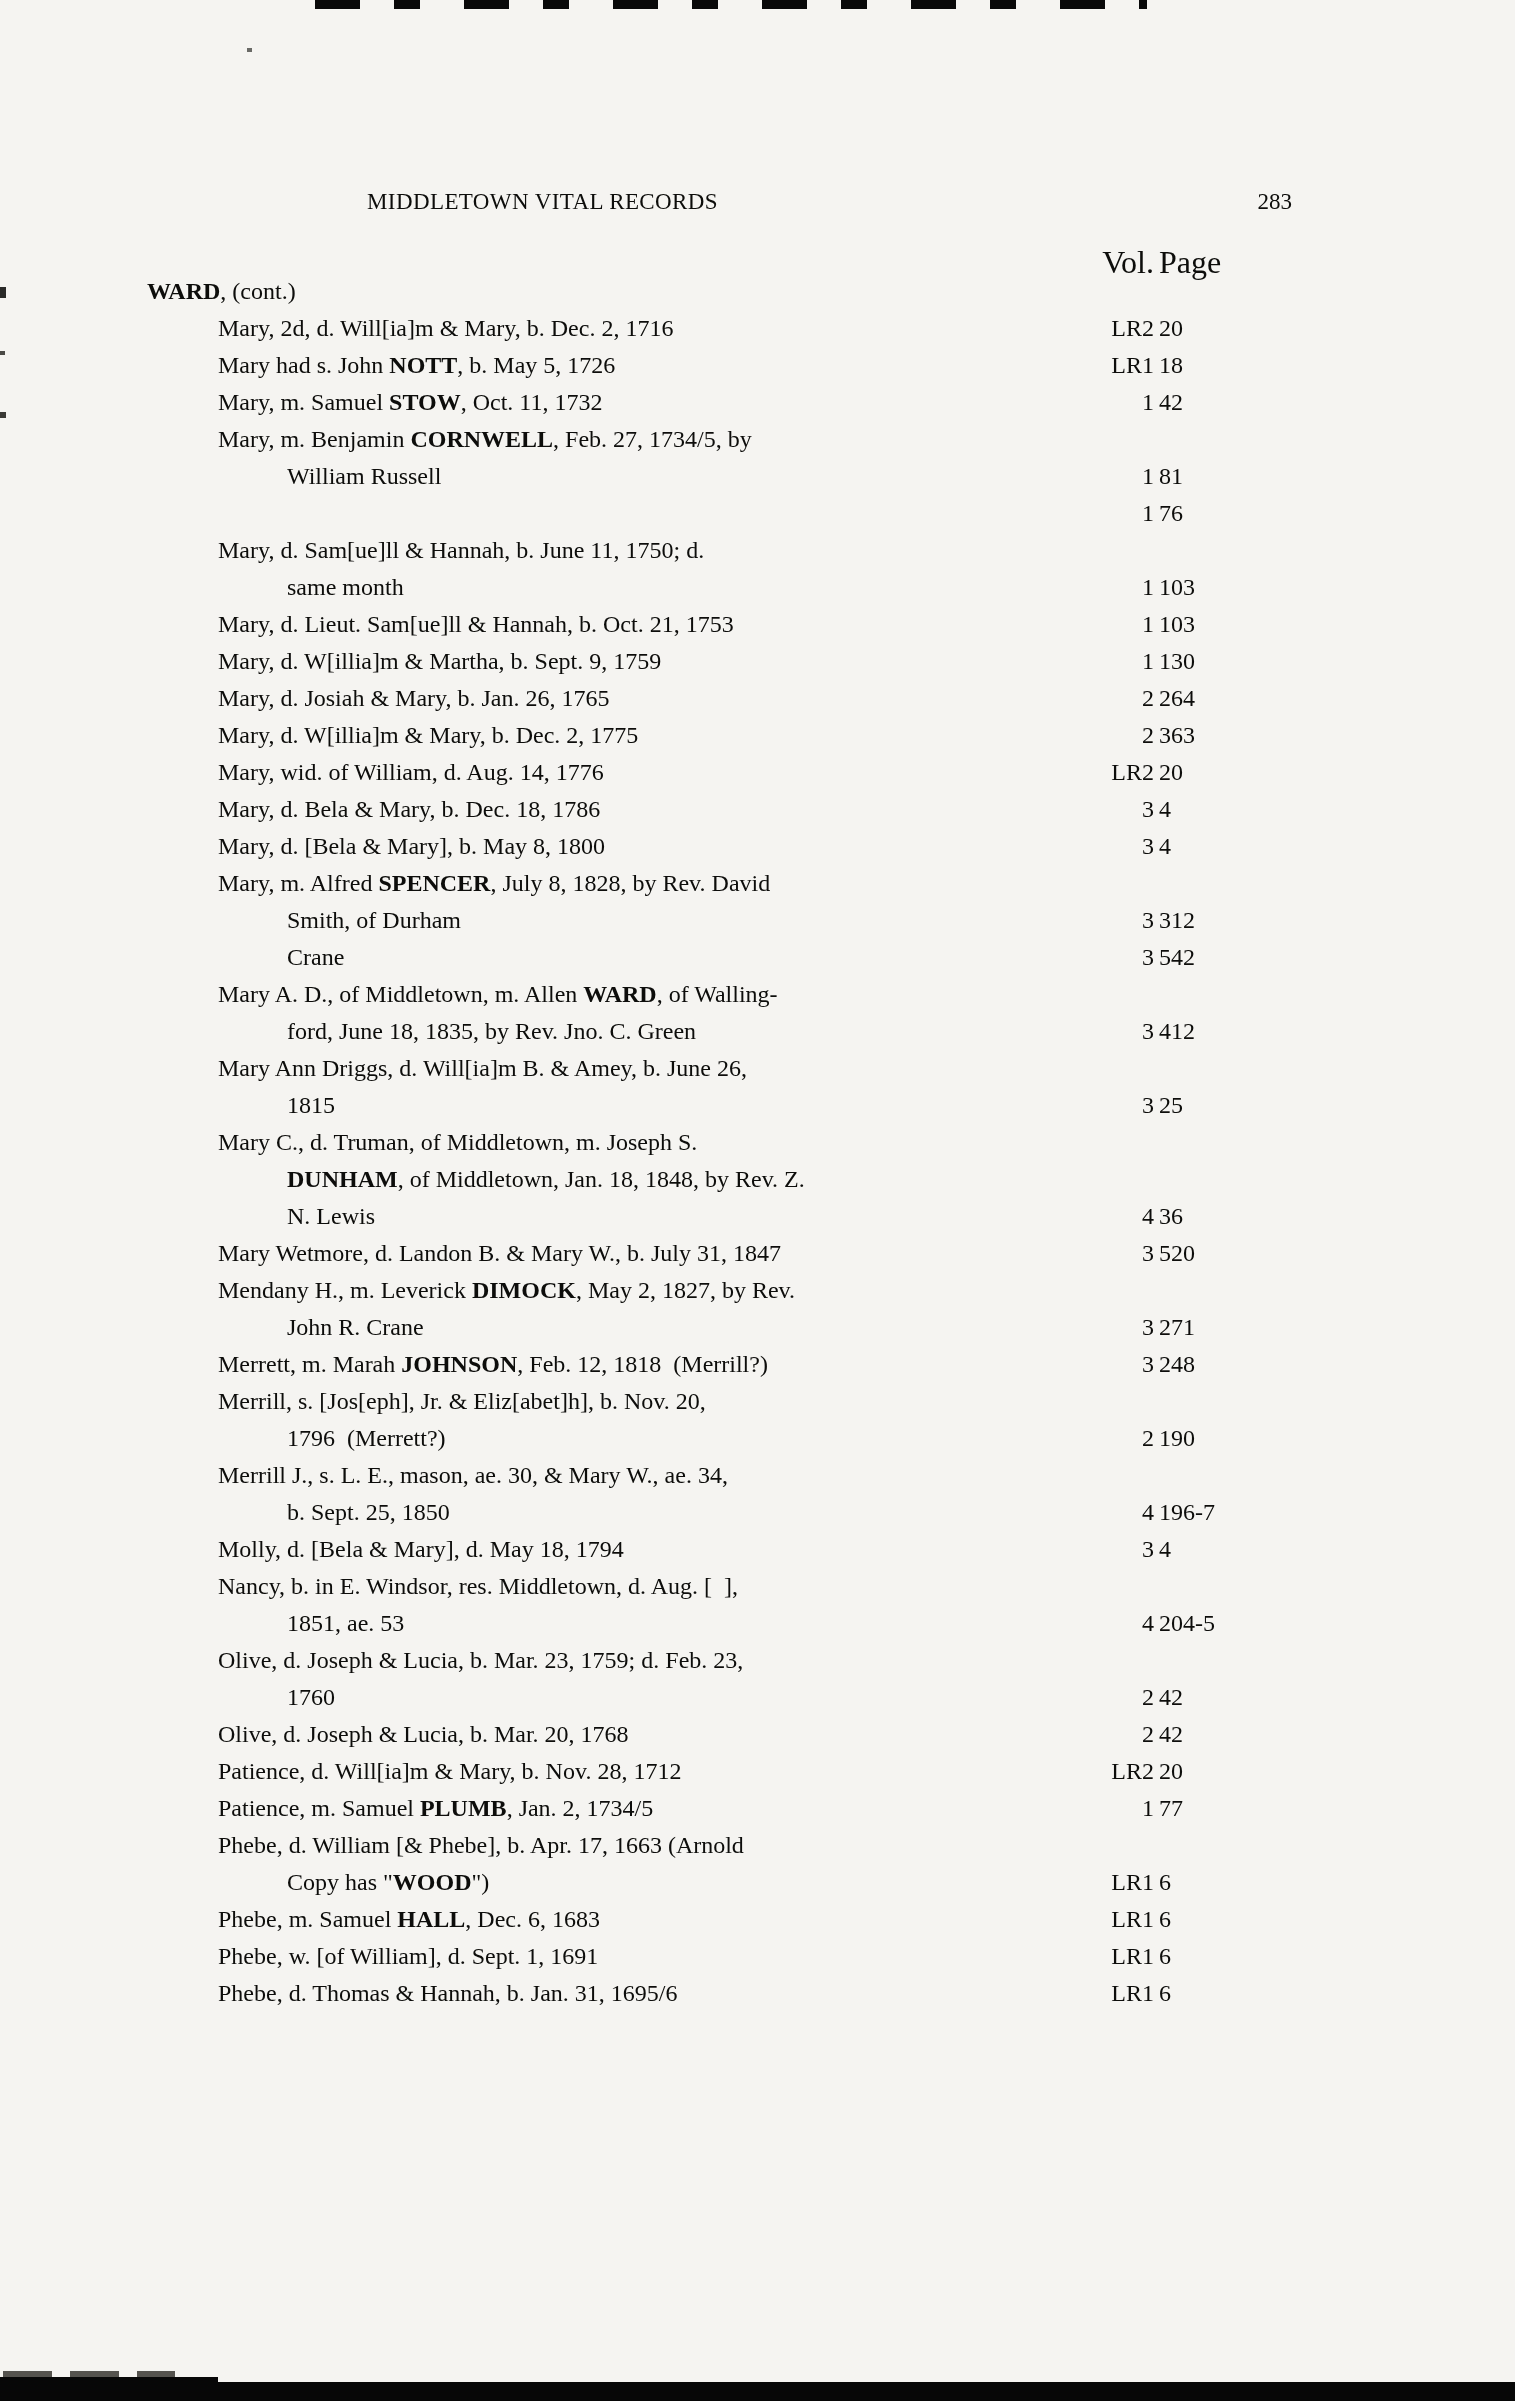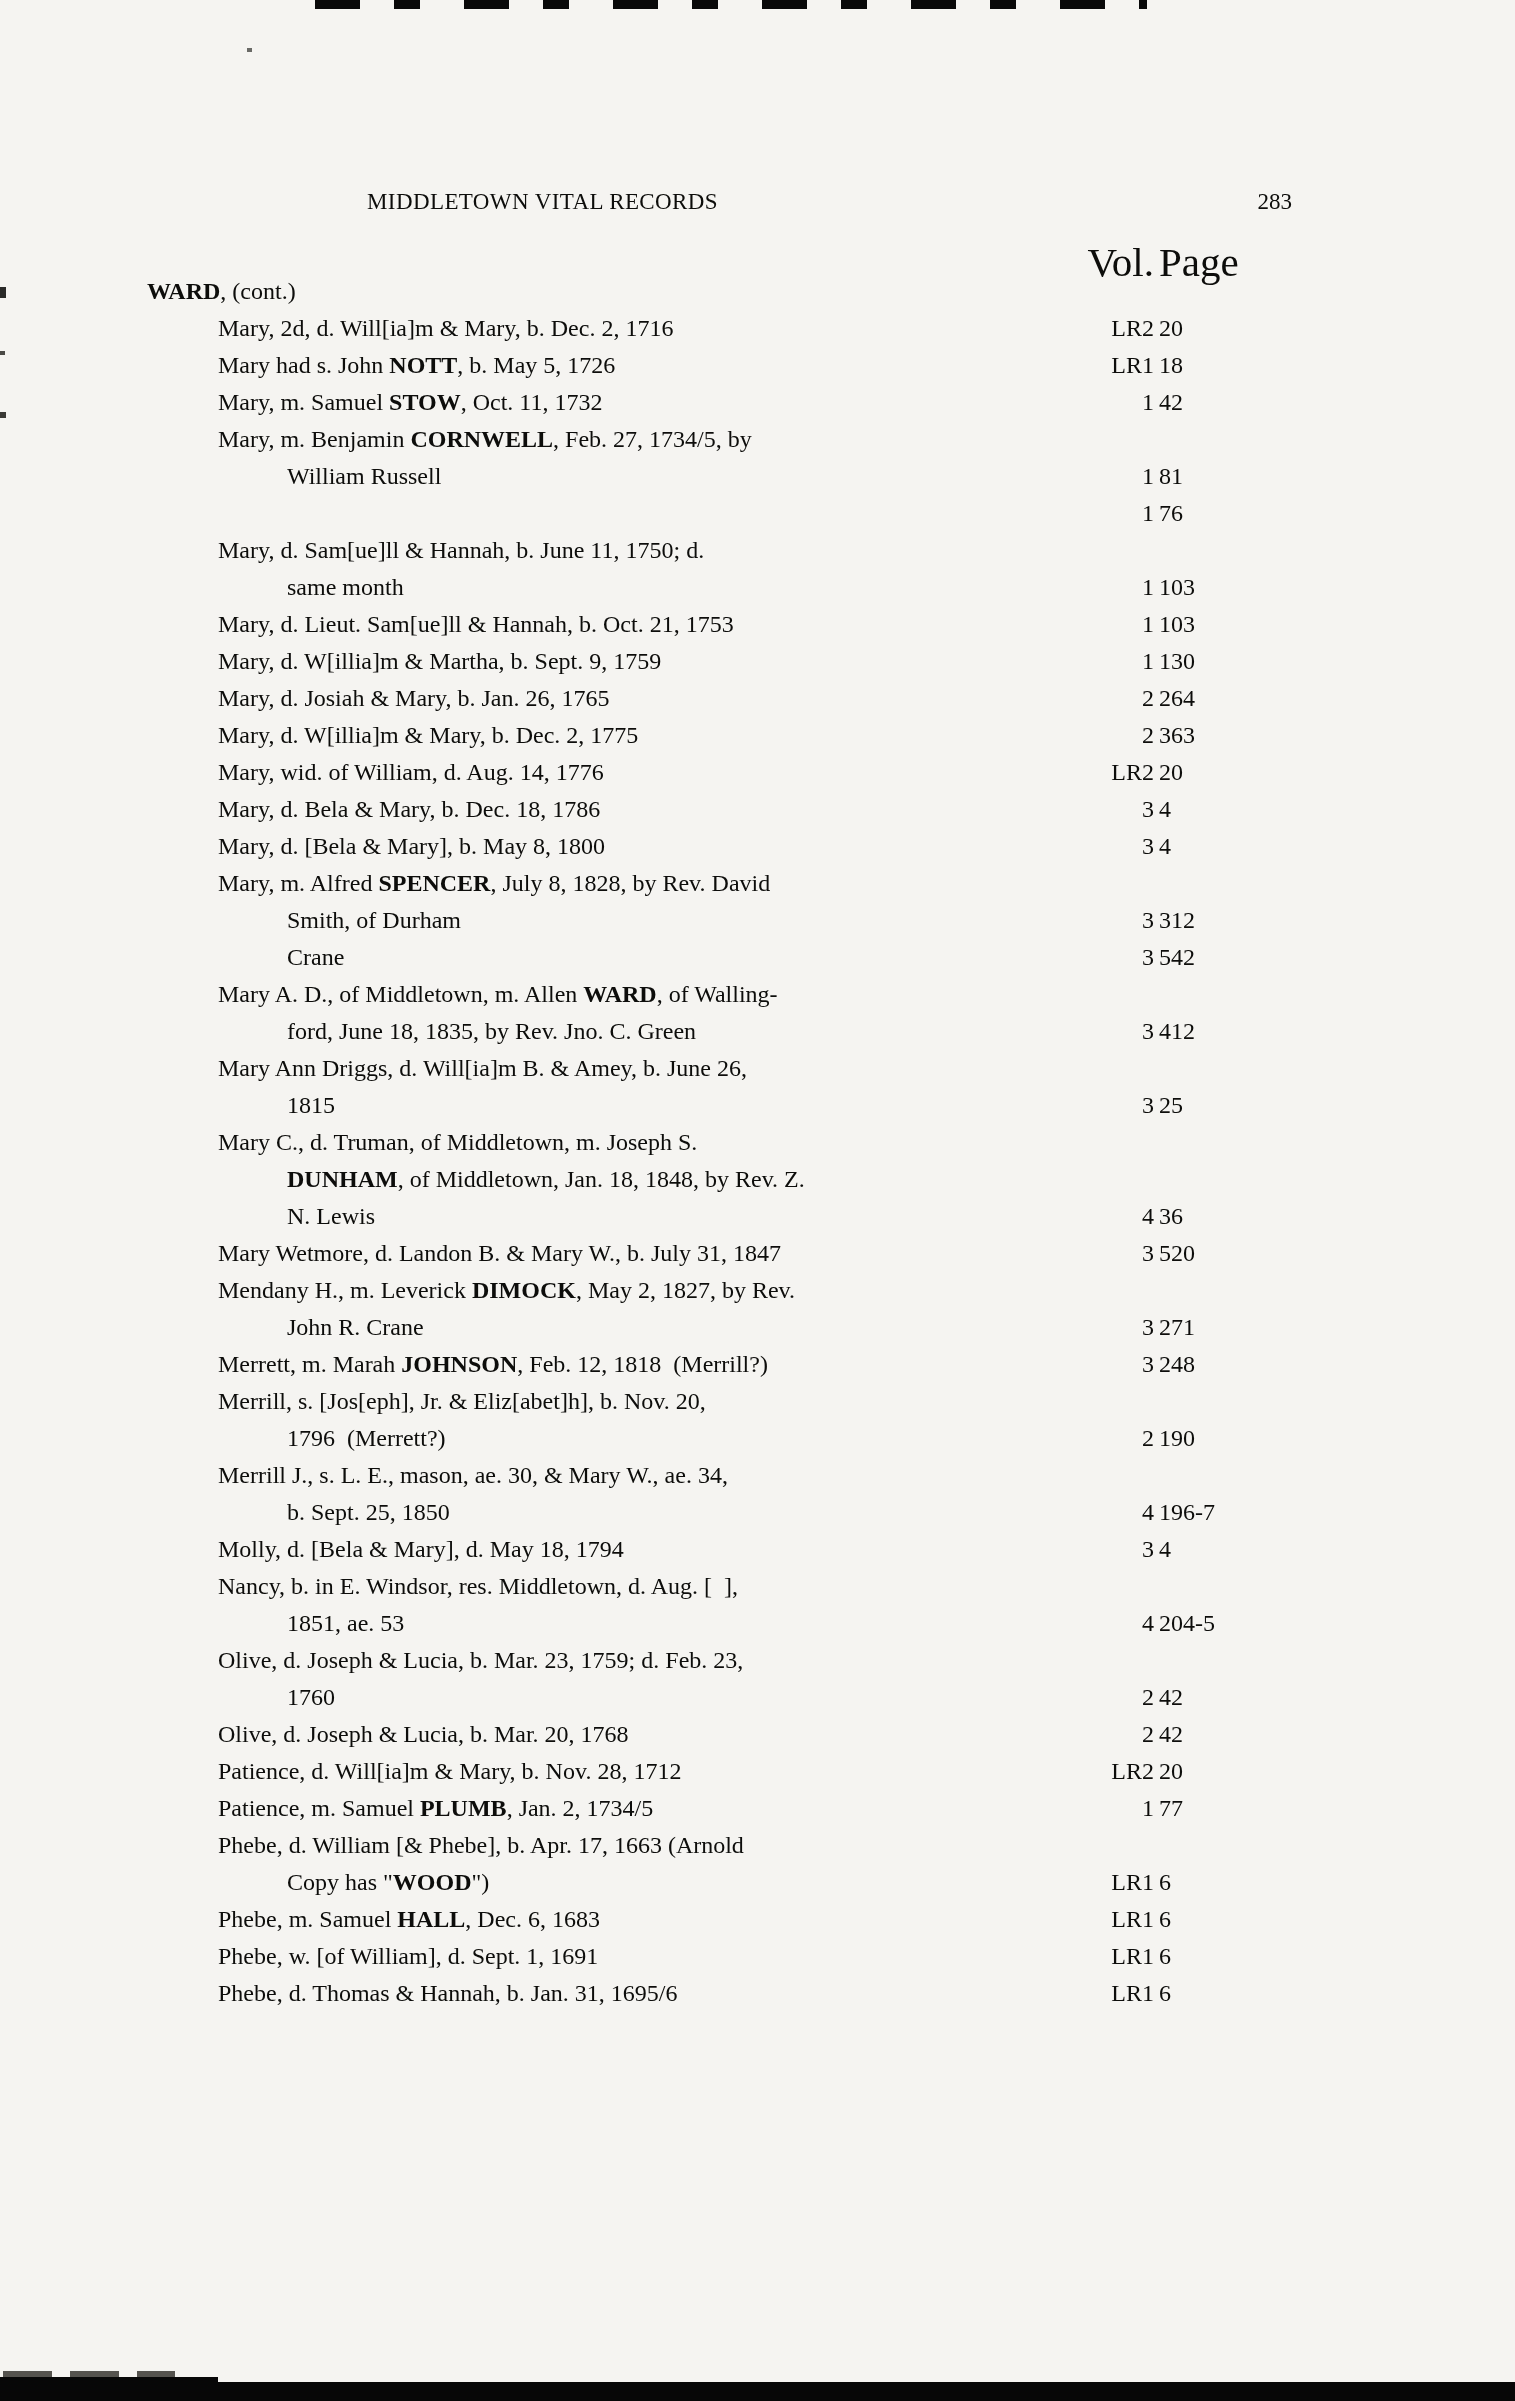--- a/index.html
+++ b/index.html
@@ -36,21 +36,21 @@
   
   .running-head {
     position: absolute; top: 157px; left: 0; width: 1515px; height: 37px;
     font-size: 23px; line-height: 37px; margin-top: 26px;
   }
   .running-title { position: absolute; left: 367px; letter-spacing: 0.4px; }
   .running-pageno { position: absolute; left: 1159px; width: 133px; text-align: right; }
 
   .col-header {
     position: absolute; top: 244px; left: 0; width: 1515px; height: 37px;
-    font-size: 41px; line-height: 37px;
+    font-size: 32px; line-height: 37px;
   }
   .records { position: absolute; top: 273px; left: 0; width: 1515px; }
   .row { position: relative; height: 37px; font-size: 24px; line-height: 37px; }
   .txt { position: absolute; top: 0; white-space: pre; }
   .indent0 { left: 147px; }
   .indent1 { left: 218px; }
   .indent2 { left: 287px; }
   .vol  { position: absolute; top: 0; left: 983px; width: 171px; text-align: right; white-space: pre; }
   .pg   { position: absolute; top: 0; left: 1159px; width: 133px; text-align: left; white-space: pre; }
   .bold { font-weight: bold; }

